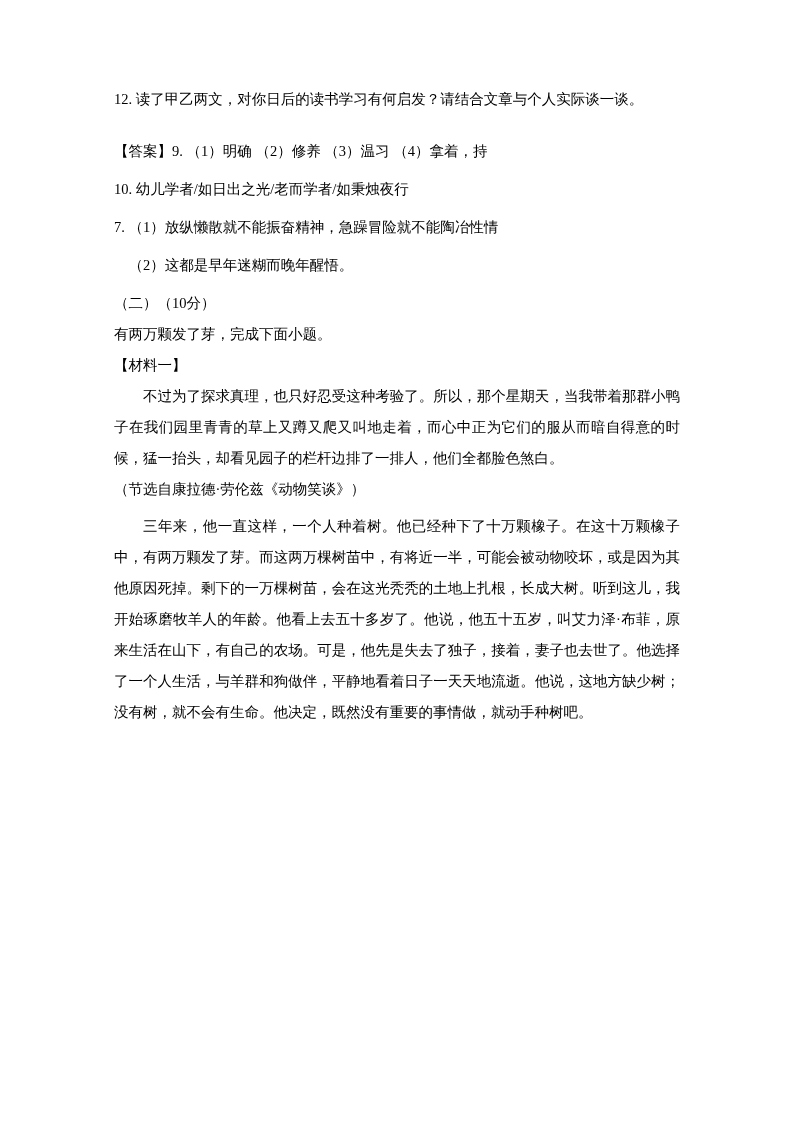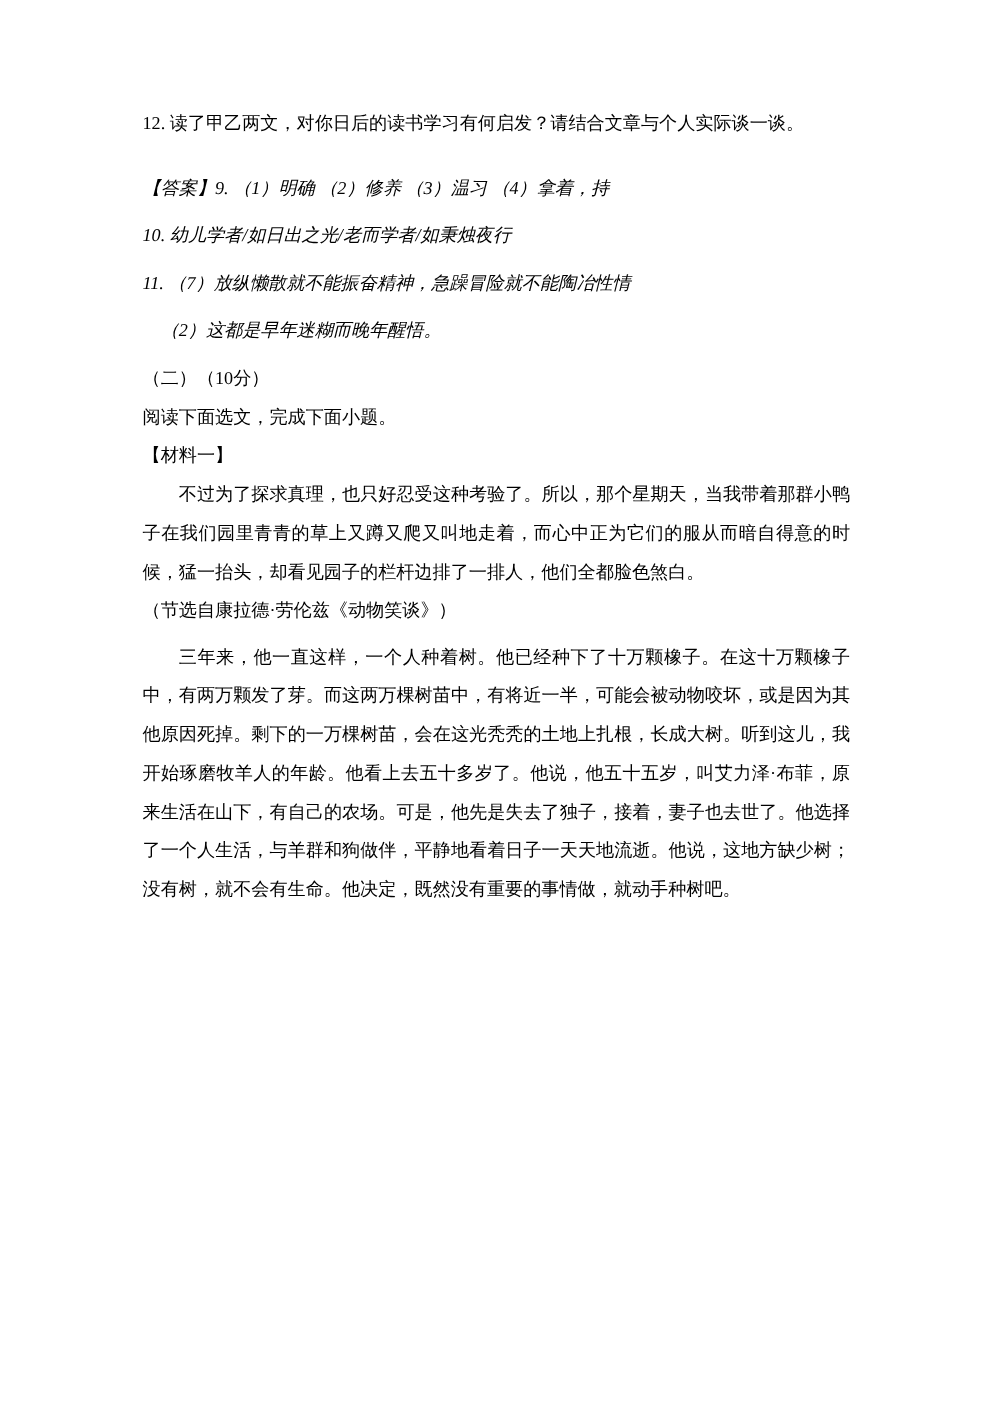--- a/index.html
+++ b/index.html
@@ -20,33 +20,33 @@
     font-size: 14.5px;
     line-height: 31px;
     overflow: hidden;
   }
   .blk {
     margin: 0;
     text-align: justify;
     word-break: break-all;
   }
   .gap-lg { margin-bottom: 21px; }
-  .sp     { margin-bottom: 7px; font-style: italic; }
+  .sp     { margin-bottom: 7px; }
   .ind1   { text-indent: 1em; }
   .ind2   { text-indent: 2em; }
   .right  { margin-bottom: 6px; }
 </style>
 </head>
 <body>
 
 <div class="page">
   <p class="blk gap-lg">12. 读了甲乙两文，对你日后的读书学习有何启发？请结合文章与个人实际谈一谈。</p>
   <p class="blk sp">【答案】9. （1）明确 （2）修养 （3）温习 （4）拿着，持</p>
   <p class="blk sp">10. 幼儿学者/如日出之光/老而学者/如秉烛夜行</p>
-  <p class="blk sp">11. （7）放纵懒散就不能振奋精神，急躁冒险就不能陶冶性情</p>
+  <p class="blk sp">7. （1）放纵懒散就不能振奋精神，急躁冒险就不能陶冶性情</p>
   <p class="blk sp ind1">（2）这都是早年迷糊而晚年醒悟。</p>
   <p class="blk">（二）（10分）</p>
-  <p class="blk">阅读下面选文，完成下面小题。</p>
+  <p class="blk">有两万颗发了芽，完成下面小题。</p>
   <p class="blk">【材料一】</p>
   <p class="blk ind2">不过为了探求真理，也只好忍受这种考验了。所以，那个星期天，当我带着那群小鸭子在我们园里青青的草上又蹲又爬又叫地走着，而心中正为它们的服从而暗自得意的时候，猛一抬头，却看见园子的栏杆边排了一排人，他们全都脸色煞白。</p>
   <p class="blk right">（节选自康拉德·劳伦兹《动物笑谈》）</p>
   <p class="blk ind2">三年来，他一直这样，一个人种着树。他已经种下了十万颗橡子。在这十万颗橡子中，有两万颗发了芽。而这两万棵树苗中，有将近一半，可能会被动物咬坏，或是因为其他原因死掉。剩下的一万棵树苗，会在这光秃秃的土地上扎根，长成大树。听到这儿，我开始琢磨牧羊人的年龄。他看上去五十多岁了。他说，他五十五岁，叫艾力泽·布菲，原来生活在山下，有自己的农场。可是，他先是失去了独子，接着，妻子也去世了。他选择了一个人生活，与羊群和狗做伴，平静地看着日子一天天地流逝。他说，这地方缺少树；没有树，就不会有生命。他决定，既然没有重要的事情做，就动手种树吧。</p>
 </div>
 
 </body></html>

